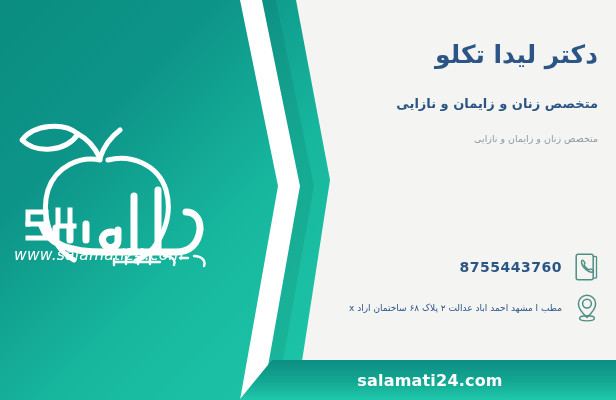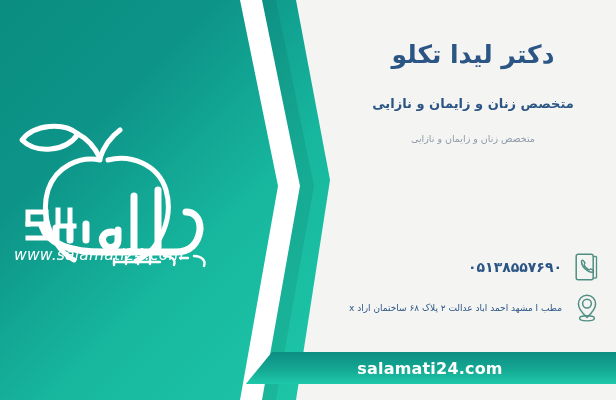--- a/index.html
+++ b/index.html
@@ -57,21 +57,21 @@
   }
   .logo-wrap svg { display:block; width:100%; height:100%; }
 
   
   .content {
     position:absolute;
     right:0; top:0;
     width:286px; height:304px;
     z-index:5;
     direction:rtl;
-    text-align:center;
+    text-align:right;
     padding:0 18px;
   }
 
   .doctor-name {
     position:absolute;
     right:18px; top:40px;
     width:250px;
     font-size:25px;
     font-weight:bold;
     color:#2b5584;
@@ -130,22 +130,22 @@
     letter-spacing:.5px;
   }
   .address .contact-text {
     font-size:9px;
     font-weight:normal;
   }
 
   
   .bottom-bar {
     position:absolute;
-    left:236px; bottom:16px;
-    width:380px; height:32px;
+    left:236px; bottom:0;
+    width:380px; height:40px;
     background:linear-gradient(180deg,#0d8e83 0%,#14a893 55%,#1fc9ab 100%);
     -webkit-clip-path:polygon(36px 0, 380px 0, 380px 44px, 0 44px);
     clip-path:polygon(36px 0, 380px 0, 380px 44px, 0 44px);
     z-index:7;
     display:flex;
     align-items:center;
     justify-content:center;
   }
   .bottom-bar-text {
     color:#ffffff;
@@ -231,21 +231,21 @@
           <line x1="18.2" y1="3.5" x2="21.5" y2="3.5" stroke="#4f8f82" stroke-width="1.3"></line>
           <line x1="21.5" y1="3.5" x2="21.5" y2="25" stroke="#4f8f82" stroke-width="1.3"></line>
           <line x1="18.2" y1="25" x2="21.5" y2="25" stroke="#4f8f82" stroke-width="1.3"></line>
           <path d="M6.5 8.5 C6.5 7.3 7.6 6.8 8.3 7.6 L9.6 9.2 C10.1 9.8 10 10.4 9.4 10.9
                    C9 11.3 9 11.8 9.5 12.6 C10.4 14.2 11.8 15.6 13.2 16.4
                    C13.9 16.8 14.4 16.8 14.8 16.4 C15.4 15.8 16 15.7 16.6 16.2
                    L18.1 17.5 C18.9 18.2 18.4 19.3 17.2 19.3
                    C12.2 19.3 6.5 13.6 6.5 8.5 Z" fill="none" stroke="#4f8f82" stroke-width="1.4" stroke-linejoin="round"></path>
         </svg>
       </span>
-      <span class="contact-text">۰۵۱۳۸۵۵۷۶۹۰</span>
+      <span class="contact-text">8755443760</span>
     </div>
 
     <div class="contact-row address">
       <span class="contact-icon">
         <svg width="24" height="30" viewBox="0 0 24 30" xmlns="http://www.w3.org/2000/svg">
           <path d="M12 2.2 C7.2 2.2 3.4 6 3.4 10.8 C3.4 16.6 12 24.5 12 24.5
                    C12 24.5 20.6 16.6 20.6 10.8 C20.6 6 16.8 2.2 12 2.2 Z" fill="none" stroke="#4f8f82" stroke-width="1.5" stroke-linejoin="round"></path>
           <circle cx="12" cy="10.6" r="4.4" fill="none" stroke="#4f8f82" stroke-width="1.5"></circle>
           <ellipse cx="12" cy="25.3" rx="7.4" ry="2.6" fill="none" stroke="#4f8f82" stroke-width="1.4"></ellipse>
         </svg>

